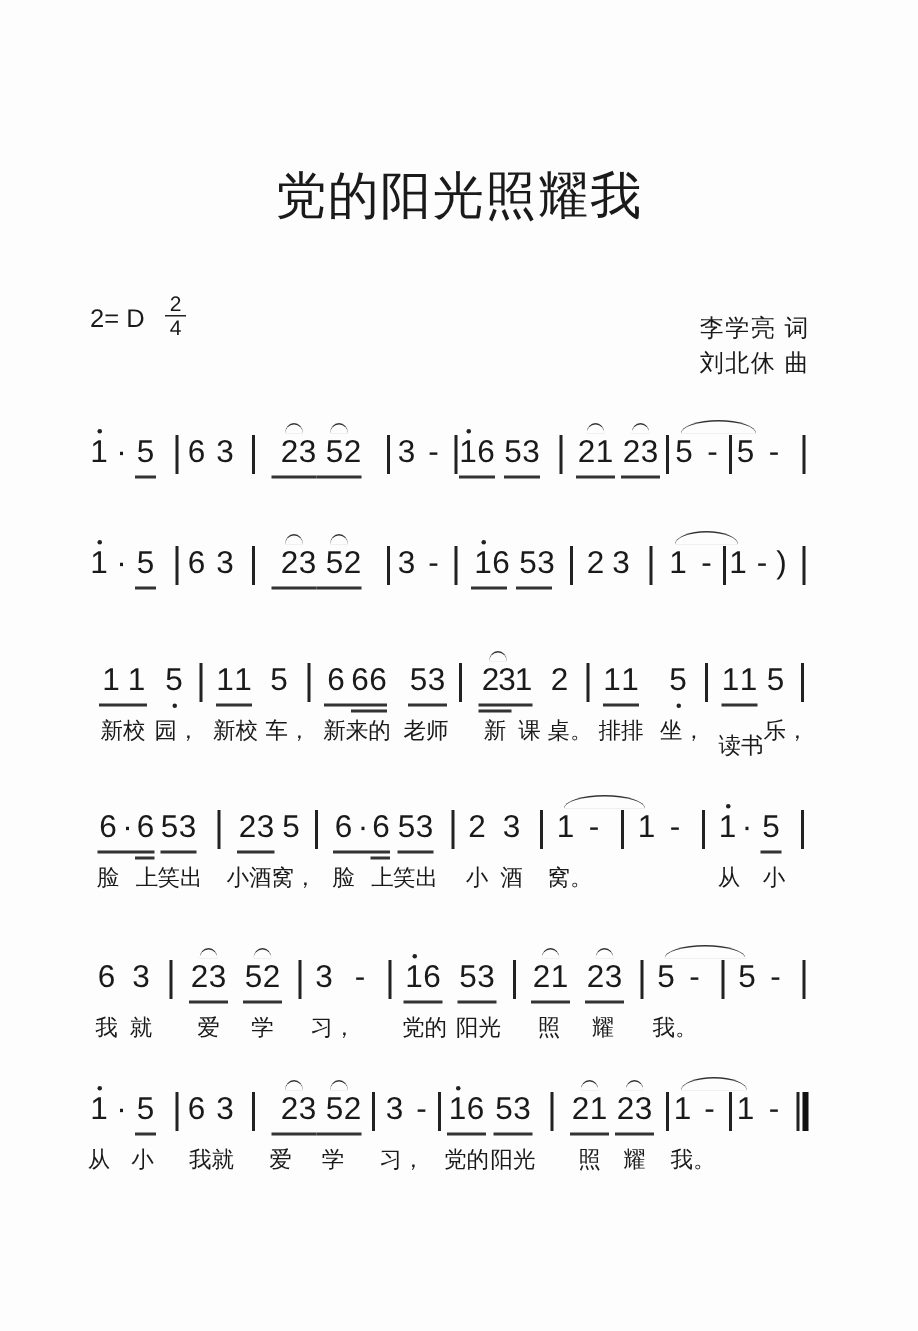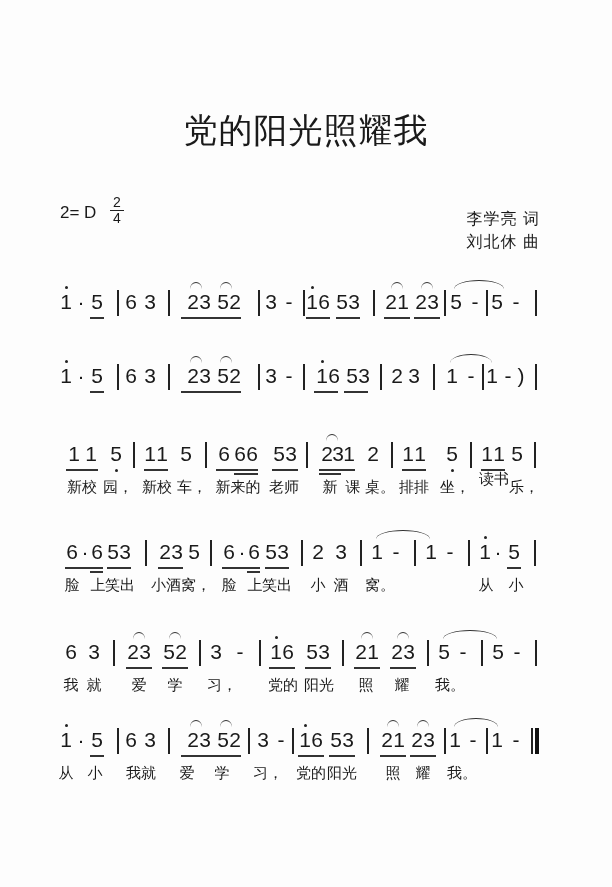--- a/index.html
+++ b/index.html
@@ -189,21 +189,21 @@
   <span class="lyr" style="left:118px;top:46px;">园，</span>
   <span class="lyr" style="left:157px;top:46px;">新校</span>
   <span class="lyr" style="left:192px;top:46px;">车，</span>
   <span class="lyr" style="left:238px;top:46px;">新来的</span>
   <span class="lyr" style="left:284px;top:46px;">老师</span>
   <span class="lyr" style="left:330px;top:46px;">新</span>
   <span class="lyr" style="left:353px;top:46px;">课</span>
   <span class="lyr" style="left:380px;top:46px;">桌。</span>
   <span class="lyr" style="left:414px;top:46px;">排排</span>
   <span class="lyr" style="left:455px;top:46px;">坐，</span>
-  <span class="lyr" style="left:494px;top:38px;">读书</span>
+  <span class="lyr" style="left:494px;top:56px;">读书</span>
   <span class="lyr" style="left:524px;top:46px;">乐，</span>
 </div>
 
 <div class="line-row" style="top:530px;">
   <span class="n" style="left:72px;top:10px;">6</span>
   <span class="n" style="left:85px;top:10px;">·</span>
   <span class="n" style="left:97px;top:10px;">6</span>
   <span class="ul" style="left:65px;top:37px;width:38px;"></span>
   <span class="ul" style="left:90px;top:41px;width:13px;"></span>
   <span class="n" style="left:113px;top:10px;">5</span>

